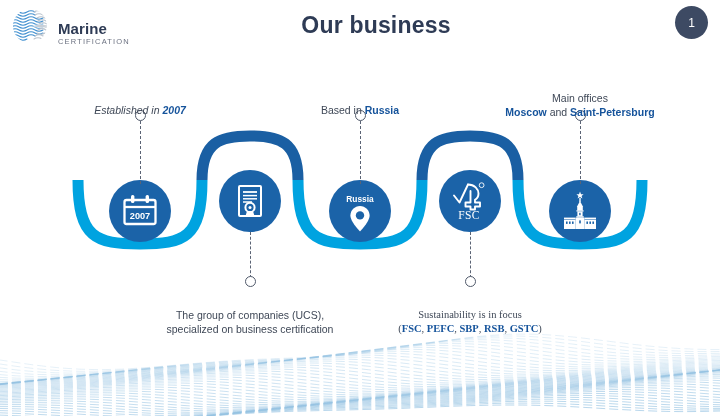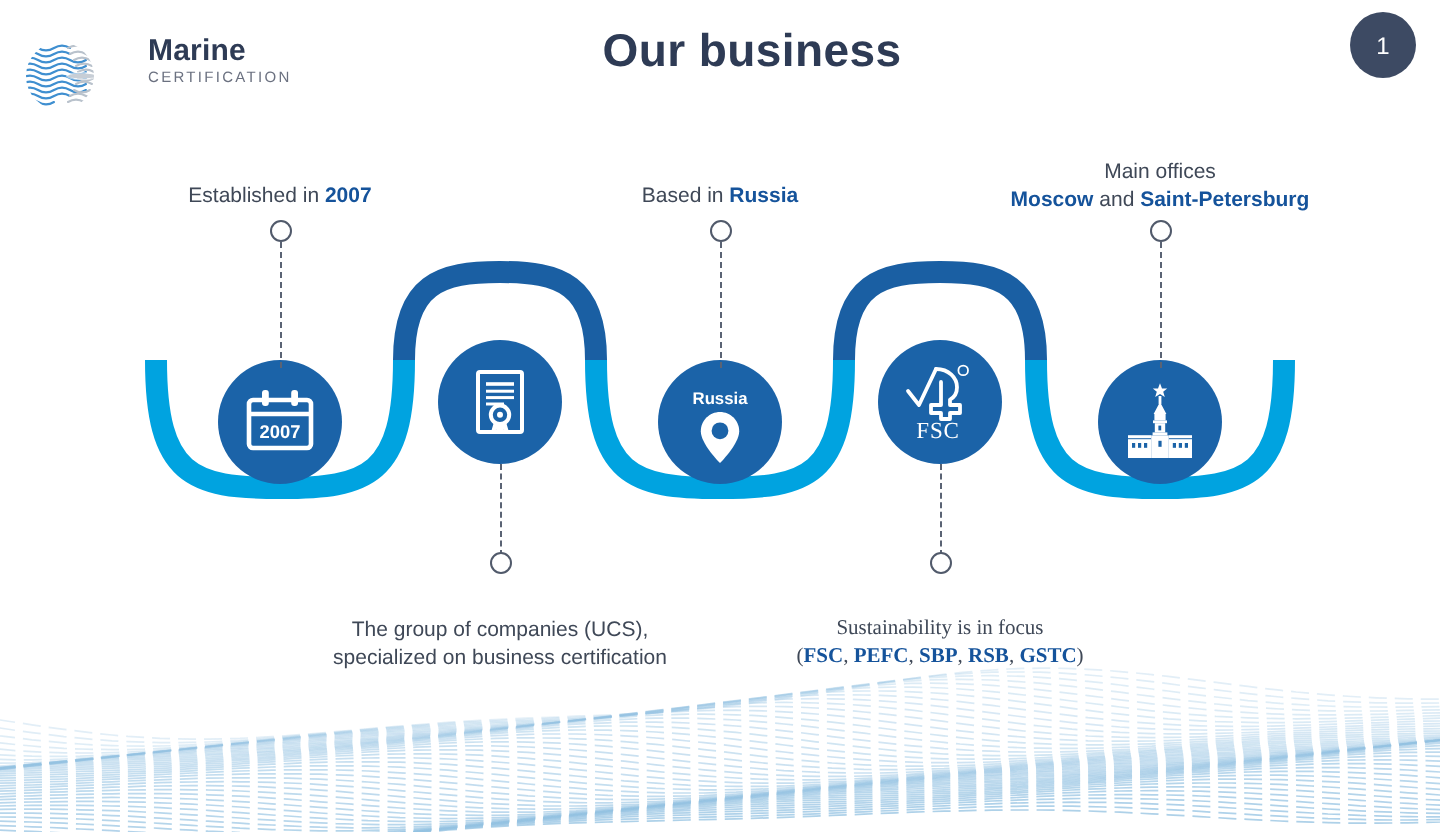--- a/index.html
+++ b/index.html
@@ -10,22 +10,22 @@
     overflow: hidden;
   }
   #slide {
     position: relative;
     width: 720px; height: 416px;
     background: #ffffff;
   }
 
   
   #logo-block {
-    position: absolute; left: 10px; top: 18px;
-    display: flex; align-items: flex-start; gap: 24px;
+    position: absolute; left: 10px; top: 6px;
+    display: flex; align-items: flex-end; gap: 8px;
   }
   #logo-mark { width: 40px; height: 40px; display: block; }
   #logo-text { display: flex; flex-direction: column; justify-content: center; }
   #logo-name {
     font-size: 15px; font-weight: bold; color: #2e3b55;
     letter-spacing: .1px; line-height: 1.05;
   }
   #logo-sub {
     font-size: 7.5px; color: #6b7180; letter-spacing: 1.15px;
     margin-top: 0;
@@ -96,24 +96,24 @@
   .dot-dn-4  { left: 465px; top: 276px; }
 
   
   .label {
     position: absolute;
     font-size: 10.5px; color: #3f4857;
     line-height: 1.35; white-space: nowrap;
   }
   .label b { color: #15539b; font-weight: bold; }
 
-  .label-top    { text-align: center; }
+  .label-top    { text-align: center; margin-top: 12px; }
   .label-bottom { text-align: center; margin-top: 16px; }
 
-  .lbl-1 { left: 40px;  top: 91px;  width: 200px; text-align: center; }
+  .lbl-1 { left: 40px;  top: 91px;  width: 200px; text-align: center; font-style: italic; }
   .lbl-3 { left: 260px; top: 91px;  width: 200px; text-align: center; }
   .lbl-5 { left: 480px; top: 79px;  width: 200px; text-align: center; }
 
   .lbl-2 { left: 140px; top: 292px; width: 220px; text-align: center; }
   .lbl-4 { left: 370px; top: 292px; width: 200px; text-align: center; font-family: Liberation Serif, serif; }
 
   
   #bottom-waves {
     position: absolute; left: 0; bottom: 0;
     width: 720px; height: 90px;

